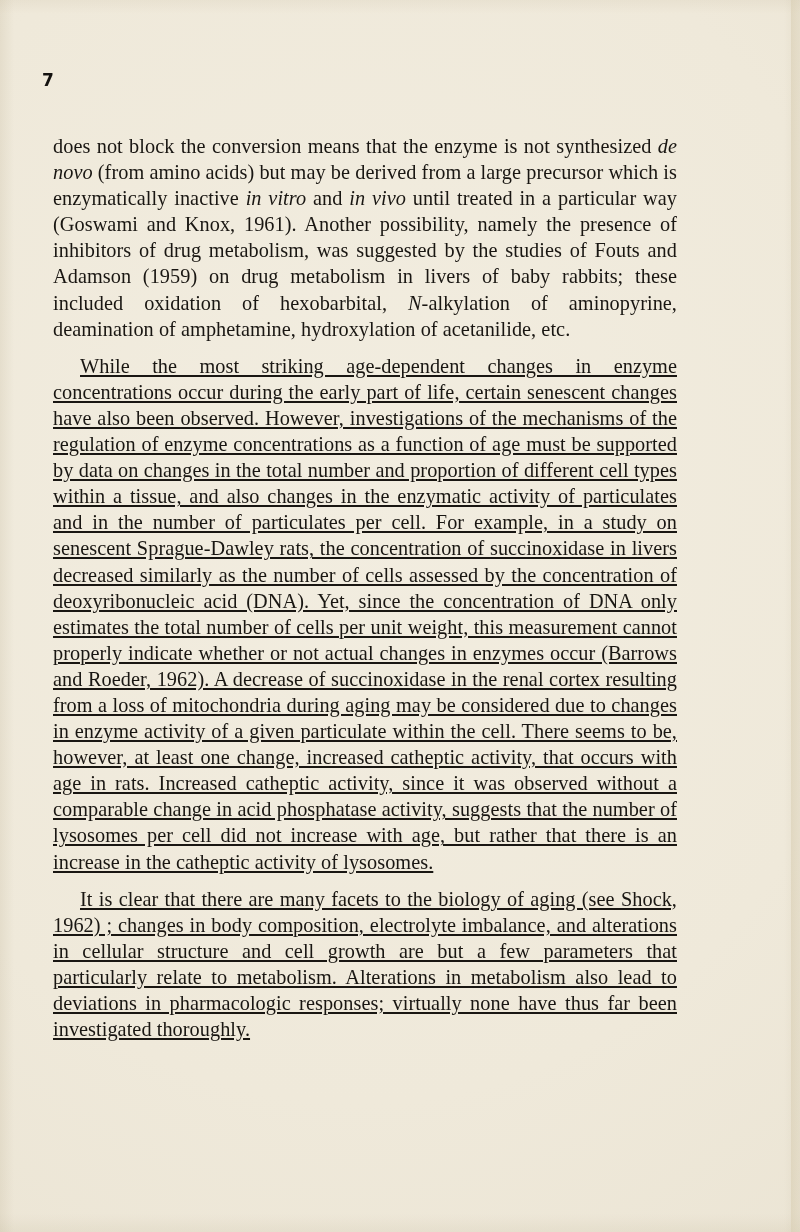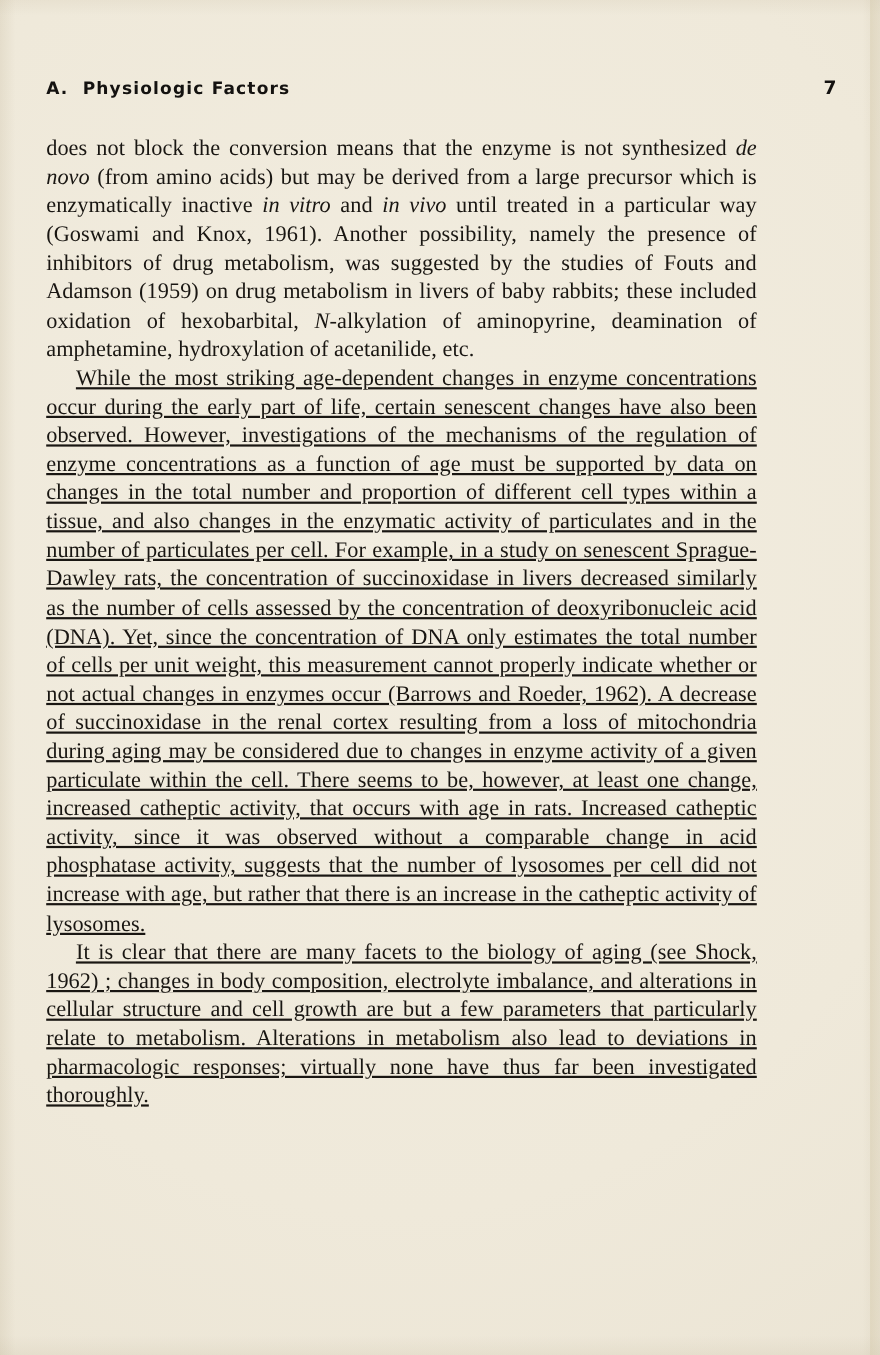--- a/index.html
+++ b/index.html
@@ -75,21 +75,21 @@
   }
 
   
   .body-col {
     position: absolute;
     left: 42px;
     top: 122px;
     width: 646px;
   }
   p.para {
-    margin: 0;
+    margin: 11px;
     font-size: 20.3px;
     line-height: 26.1px;
     color: #191612;
     text-align: justify;
     text-justify: inter-word;
     letter-spacing: 0.05px;
     -webkit-font-smoothing: antialiased;
   }
   p.para.indent {
     text-indent: 27px;
@@ -104,21 +104,20 @@
 </style>
 </head>
 <body style="background: rgb(239, 233, 218);">
 
 <div class="page-scan"></div>
 <div class="edge-right"></div>
 
 <div class="page">
 
   <div class="running-head">
-    <span class="rh-title">A.  Physiologic Factors</span>
     <span class="rh-folio">7</span>
   </div>
 
   <div class="body-col" id="body-col">
       <p class="para"><span>does not block the conversion means that the enzyme is not synthesized </span><em>de novo</em><span> (from amino acids) but may be derived from a large precursor which is enzymatically inactive </span><em>in vitro</em><span> and </span><em>in vivo</em><span> until treated in a particular way (Goswami and Knox, 1961). Another possibility, namely the presence of inhibitors of drug metabolism, was suggested by the studies of Fouts and Adamson (1959) on drug metabolism in livers of baby rabbits; these included oxidation of hexobarbital, </span><em>N-</em><span>alkylation of aminopyrine, deamination of amphetamine, hydroxylation of acetanilide, etc.</span></p>
       <p class="para indent"><span>While the most striking age-dependent changes in enzyme concentrations occur during the early part of life, certain senescent changes have also been observed. However, investigations of the mechanisms of the regulation of enzyme concentrations as a function of age must be supported by data on changes in the total number and proportion of different cell types within a tissue, and also changes in the enzymatic activity of particulates and in the number of particulates per cell. For example, in a study on senescent Sprague-Dawley rats, the concentration of succinoxidase in livers decreased similarly as the number of cells assessed by the concentration of deoxyribonucleic acid (DNA). Yet, since the concentration of DNA only estimates the total number of cells per unit weight, this measurement cannot properly indicate whether or not actual changes in enzymes occur (Barrows and Roeder, 1962). A decrease of succinoxidase in the renal cortex resulting from a loss of mitochondria during aging may be considered due to changes in enzyme activity of a given particulate within the cell. There seems to be, however, at least one change, increased catheptic activity, that occurs with age in rats. Increased catheptic activity, since it was observed without a comparable change in acid phosphatase activity, suggests that the number of lysosomes per cell did not increase with age, but rather that there is an increase in the catheptic activity of lysosomes.</span></p>
       <p class="para indent"><span>It is clear that there are many facets to the biology of aging (see Shock, 1962) ; changes in body composition, electrolyte imbalance, and alterations in cellular structure and cell growth are but a few parameters that particularly relate to metabolism. Alterations in metabolism also lead to deviations in pharmacologic responses; virtually none have thus far been investigated thoroughly.</span></p>
     </div>
 
 </div>

